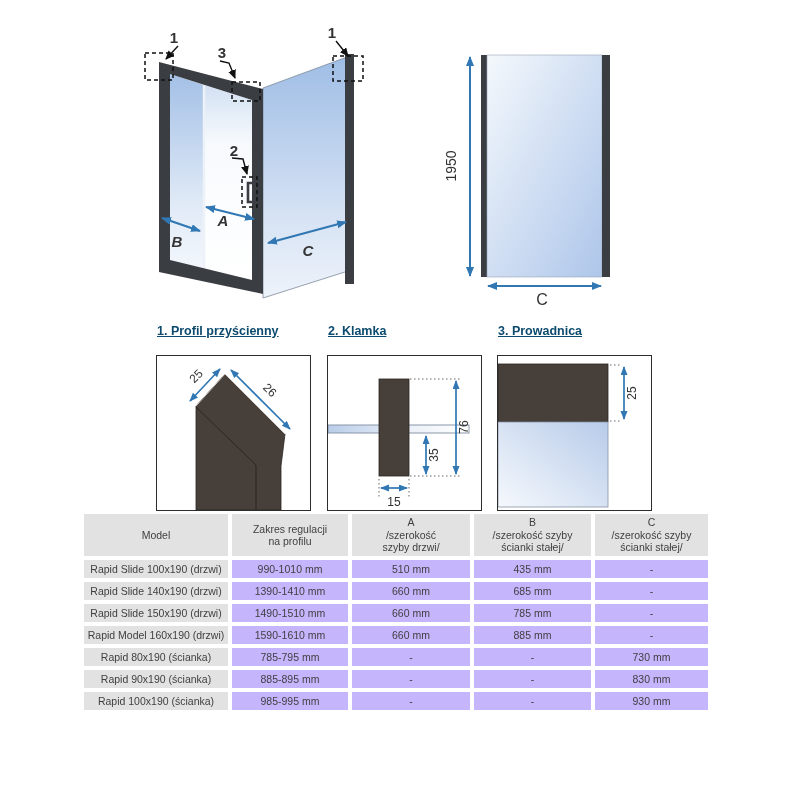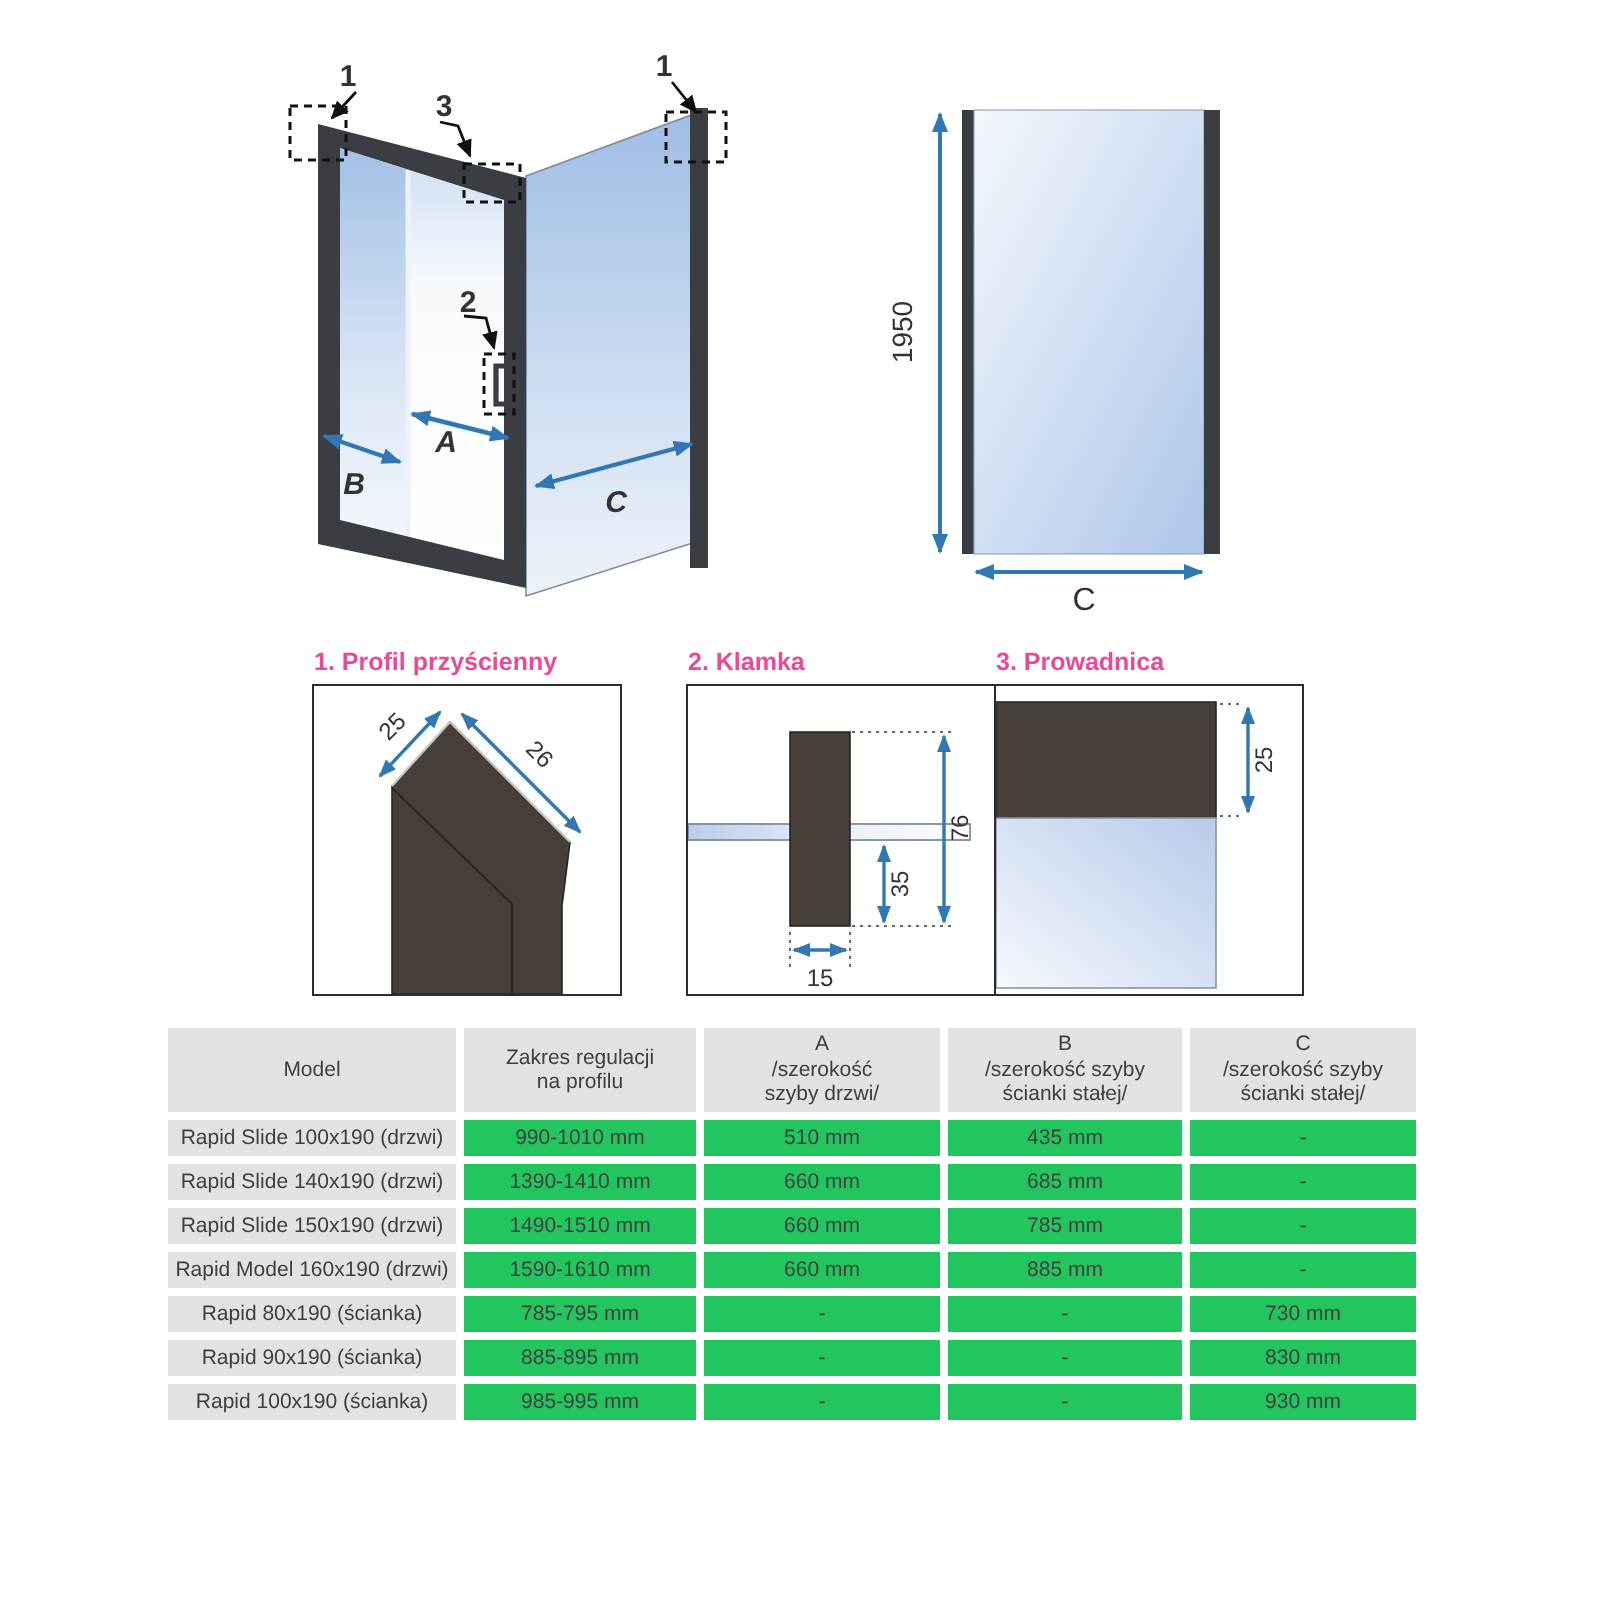--- a/index.html
+++ b/index.html
@@ -7,30 +7,30 @@
         font-family:"Liberation Sans",sans-serif;}
   .page svg{position:absolute;}
   .page svg text{font-family:"Liberation Sans",sans-serif;fill:#333;}
   .co{font-size:15px;font-weight:bold;fill:#1d1d1d;}
   .abc{font-size:15px;font-weight:bold;font-style:italic;fill:#1d1d1d;}
   .dim{font-size:12px;fill:#333;}
   .big{font-size:14px;fill:#333;}
   .cbig{font-size:16px;fill:#333;}
 
   .detail{position:absolute;top:324px;width:155px;}
-  .detail-title{font-size:12.5px;font-weight:bold;color:#ec4899;height:15px;margin:0 0 3px 1px;white-space:nowrap;}
+  .detail-title{font-size:12.5px;font-weight:bold;color:#0c4a6e;height:15px;margin:0 0 16px 1px;white-space:nowrap;text-decoration:underline;}
   .detail-box{width:153px;height:154px;border:1px solid #2d2d2d;background:#fff;position:relative;}
   .detail-box svg{left:0;top:0;}
 
   table.spec{position:absolute;left:80px;top:510px;width:632px;border-collapse:separate;
              border-spacing:4px;table-layout:fixed;}
   table.spec th,table.spec td{text-align:center;vertical-align:middle;color:#3f3f3f;overflow:hidden;}
   table.spec th{background:#e2e2e2;font-weight:normal;font-size:10.5px;line-height:12.5px;
                 white-space:pre-line;height:42px;padding:0 2px;}
-  table.spec td{font-size:10.5px;height:18px;padding:0 2px;background:#22c55e;}
+  table.spec td{font-size:10.5px;height:18px;padding:0 2px;background:#c4b5fd;}
   table.spec td.model{background:#e2e2e2;}
 </style>
 </head>
 <body>
 
 <div class="page">
 
   <svg style="left:125px;top:10px;" width="250" height="300" viewBox="0 0 250 300">
     <defs>
       <marker id="ab" markerUnits="userSpaceOnUse" markerWidth="11" markerHeight="9" refX="9" refY="4" orient="auto-start-reverse">
@@ -125,21 +125,21 @@
         <polyline points="39,50 68,18 128,78" fill="none" stroke="#cfc8c2" stroke-width="1"></polyline>
         <path d="M39,51 L99,109 L99,154" fill="none" stroke="#2b2622" stroke-width="1"></path>
         <line x1="33" y1="45" x2="63" y2="13" stroke="#3077b4" stroke-width="1.7" marker-start="url(#d1b)" marker-end="url(#d1b)"></line>
         <line x1="74" y1="14" x2="133" y2="73" stroke="#3077b4" stroke-width="1.7" marker-start="url(#d1b)" marker-end="url(#d1b)"></line>
         <text class="dim" transform="translate(42,23) rotate(-45)" text-anchor="middle">25</text>
         <text class="dim" transform="translate(110,37) rotate(45)" text-anchor="middle">26</text>
       </svg>
     </div>
   </div>
 
-  <div class="detail" style="left:343px;">
+  <div class="detail" style="left:327px;">
     <div class="detail-title">2. Klamka</div>
     <div class="detail-box">
       <svg width="153" height="154" viewBox="0 0 153 154">
         <defs>
           <marker id="d2b" markerUnits="userSpaceOnUse" markerWidth="10" markerHeight="8" refX="8" refY="3.5" orient="auto-start-reverse">
             <path d="M0,0 L9,3.5 L0,7 Z" fill="#3077b4"></path>
           </marker>
           <linearGradient id="gStrip" x1="0" y1="0" x2="1" y2="0">
             <stop offset="0" stop-color="#b9cde9"></stop>
               <stop offset="0.55" stop-color="#eaf0f8"></stop>

